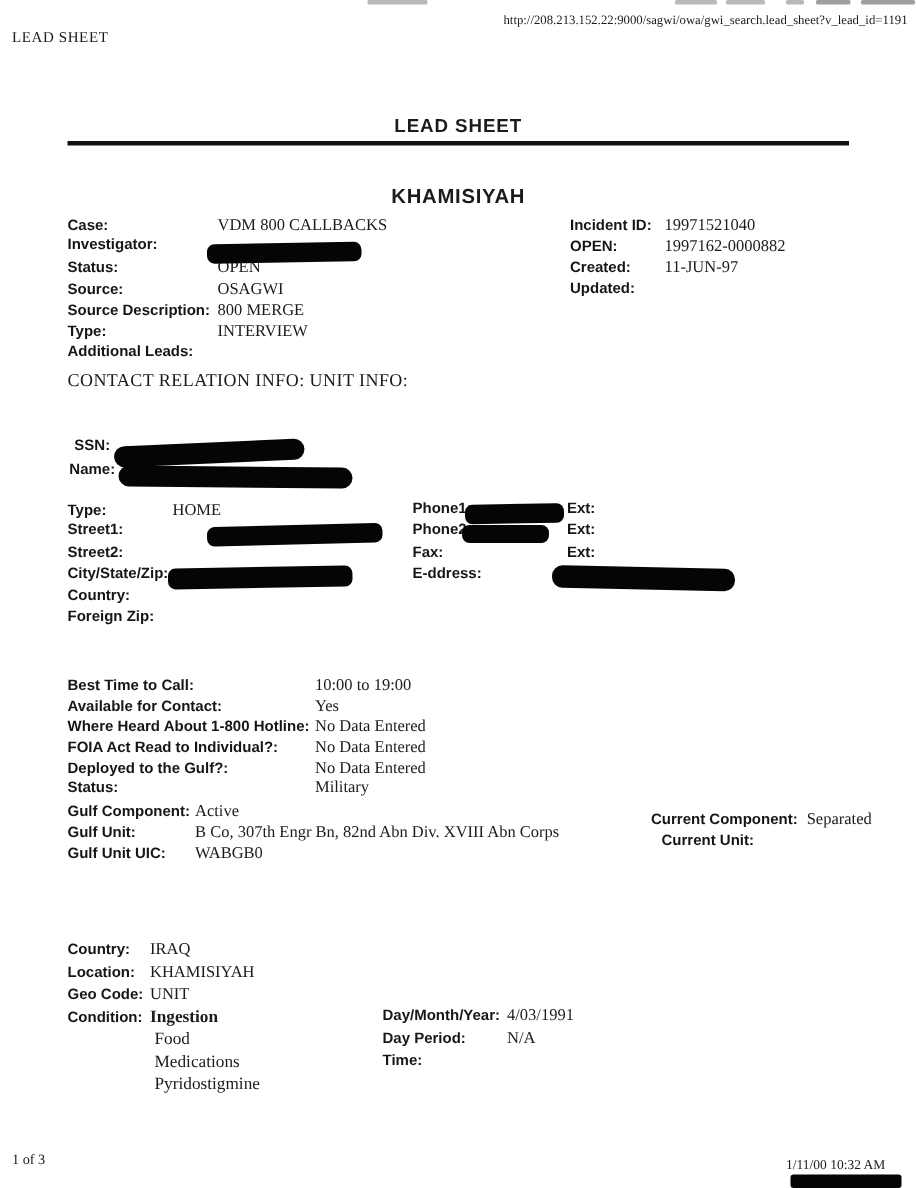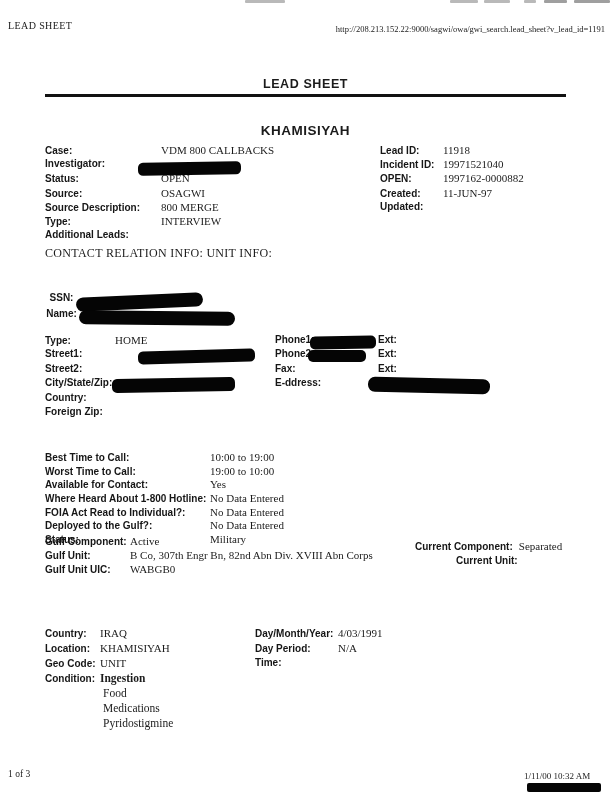--- a/index.html
+++ b/index.html
@@ -6,42 +6,42 @@
   .page {
     position:relative; width:611px; height:792px; background:#fff;
     color:#1b1b1b; overflow:hidden;
     font-family:"Liberation Serif", serif;
     text-decoration:underline;
   }
   
   .smudge { position:absolute; top:0; height:3px; background:#b9b9b9; border-radius:1px; }
 
   .ph-left  { position:absolute; left:8px;  top:20px; font:10px "Liberation Serif",serif; letter-spacing:0.4px; }
-  .ph-url   { position:absolute; right:6px; top:24px; font:8.5px "Liberation Serif",serif; }
+  .ph-url   { position:absolute; right:6px; top:8px; font:8.5px "Liberation Serif",serif; }
 
   .title { position:absolute; left:0; top:77px; width:100%; text-align:center;
            font:bold 12.5px "Liberation Sans",sans-serif; letter-spacing:0.6px; }
   .rule  { position:absolute; left:45px; top:94px; width:521px; height:3px; background:#121212; }
   .site  { position:absolute; left:0; top:123px; width:100%; text-align:center;
            font:bold 13.5px "Liberation Sans",sans-serif; letter-spacing:0.5px; }
 
   .sec { position:absolute; }
   .row { display:flex; align-items:baseline; white-space:nowrap; }
   .lbl { font:bold 10px "Liberation Sans",sans-serif; color:#161616; flex-shrink:0; }
   .val { font:11px "Liberation Serif",serif; }
   .valb{ font:bold 11.5px "Liberation Serif",serif; }
 
-  .cr  { height:14.2px;gap:16px; }  .w100 { width:100px; }
+  .cr  { height:14.2px; }  .w100 { width:100px; }
   .rr  { height:14.2px; }  .w63  { width:63px; }
   .pr  { height:16px; }    .w33  { width:33px; }
   .ar  { height:14.4px; }  .w70  { width:70px; }
   .xr  { height:14.4px; }  .w103 { width:103px; }
   .fr  { height:13.7px; }  .w165 { width:165px; }
   .gr  { height:14px; }    .w85  { width:85px; }
-  .ir  { height:15px; }    .w55  { width:55px; }  .w83 { width:83px; }
+  .ir  { height:15px; }    .w55  { width:55px; }  .w83 { width:83px;margin-top:45px; }
 
   #case-left  { left:45px;  top:144px; }
   #case-right { left:380px; top:144px; }
   .contact-line { margin-top:2.5px; font:12px "Liberation Serif",serif; letter-spacing:0.3px; }
 
   #person    { left:45px;  top:292px;text-align:center; }
   #addr-left { left:45px;  top:334px; }
   #addr-right{ left:275px; top:334px; }
   #prefs     { left:45px;  top:451px; }
   #gulf      { left:45px;  top:535px; }
@@ -101,24 +101,20 @@
       </div>
     <div class="row cr">
         <span class="lbl w100">Additional Leads:</span>
         <span class="val"></span>
       </div>
     <div class="contact-line">CONTACT RELATION INFO: UNIT INFO:</div>
   </div>
 
   <div class="sec" id="case-right">
     <div class="row rr">
-        <span class="lbl w63">Lead ID:</span>
-        <span class="val">11918</span>
-      </div>
-    <div class="row rr">
         <span class="lbl w63">Incident ID:</span>
         <span class="val">19971521040</span>
       </div>
     <div class="row rr">
         <span class="lbl w63">OPEN:</span>
         <span class="val">1997162-0000882</span>
       </div>
     <div class="row rr">
         <span class="lbl w63">Created:</span>
         <span class="val">11-JUN-97</span>
@@ -180,24 +176,20 @@
       </div>
     <div class="row xr">
         <span class="lbl w103">E-ddress:</span>
       </div>
   </div>
 
   <div class="sec" id="prefs">
     <div class="row fr">
         <span class="lbl w165">Best Time to Call:</span>
         <span class="val">10:00 to 19:00</span>
-      </div>
-    <div class="row fr">
-        <span class="lbl w165">Worst Time to Call:</span>
-        <span class="val">19:00 to 10:00</span>
       </div>
     <div class="row fr">
         <span class="lbl w165">Available for Contact:</span>
         <span class="val">Yes</span>
       </div>
     <div class="row fr">
         <span class="lbl w165">Where Heard About 1-800 Hotline:</span>
         <span class="val">No Data Entered</span>
       </div>
     <div class="row fr">
@@ -221,22 +213,22 @@
       </div>
     <div class="row gr">
         <span class="lbl w85">Gulf Unit:</span>
         <span class="val">B Co, 307th Engr Bn, 82nd Abn Div. XVIII Abn Corps</span>
       </div>
     <div class="row gr">
         <span class="lbl w85">Gulf Unit UIC:</span>
         <span class="val">WABGB0</span>
       </div>
   </div>
-  <div class="abs-row" style="left:415px;top:536px;"><span class="lbl">Current Component:</span><span class="val" style="margin-left:6px;">Separated</span></div>
-  <div class="abs-row" style="left:456px;top:550px;"><span class="lbl">Current Unit:</span><span class="val" style="margin-left:6px;"></span></div>
+  <div class="abs-row" style="left:434px;top:536px;"><span class="lbl">Current Component:</span><span class="val" style="margin-left:6px;">Separated</span></div>
+  <div class="abs-row" style="left:441px;top:550px;"><span class="lbl">Current Unit:</span><span class="val" style="margin-left:6px;"></span></div>
 
   <div class="sec" id="incident-left">
     <div class="row ir">
         <span class="lbl w55">Country:</span>
         <span class="val">IRAQ</span>
       </div>
     <div class="row ir">
         <span class="lbl w55">Location:</span>
         <span class="val">KHAMISIYAH</span>
       </div>

